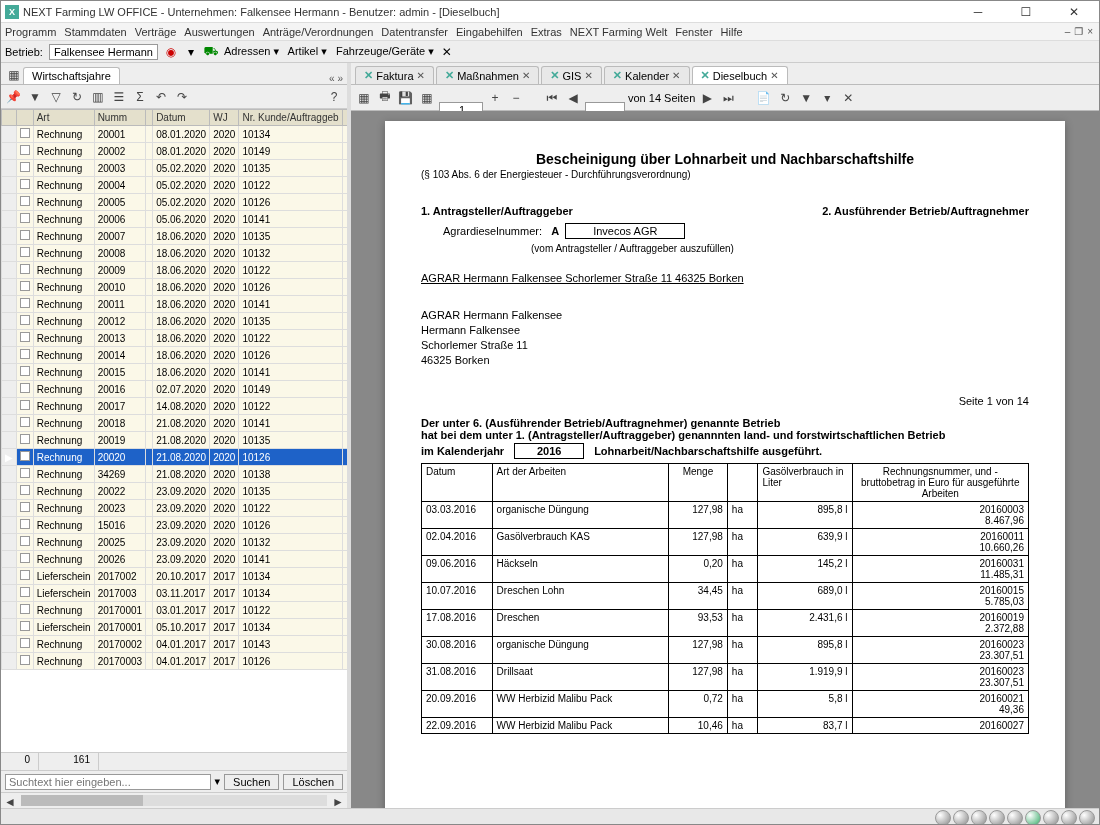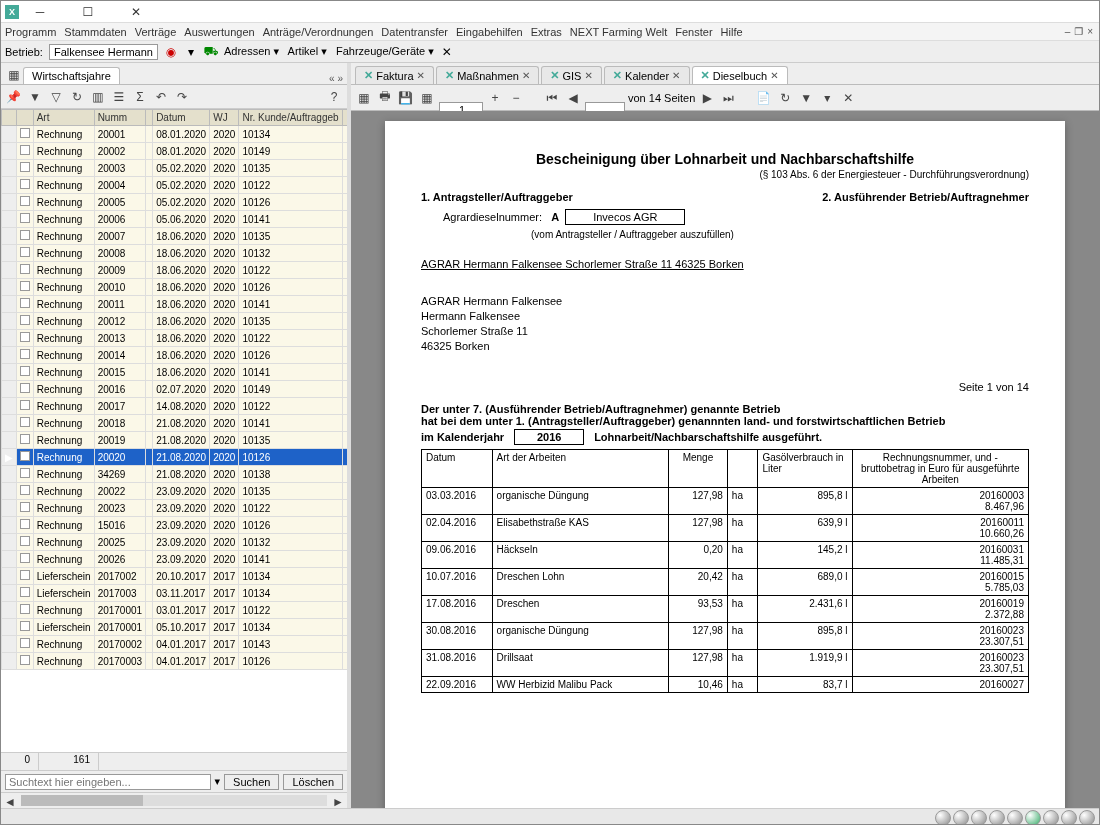--- a/index.html
+++ b/index.html
@@ -40,36 +40,37 @@
 .hscroll { height:16px; background:#eee; border-top:1px solid #ccc; display:flex; }
 .hscroll .track { flex:1; background:#ddd; position:relative; margin:2px; }
 .hscroll .thumb { position:absolute; left:0; top:0; height:100%; width:40%; background:#bbb; }
 .statusbar { height:18px; background:#e8e8e8; border-top:1px solid #ccc; display:flex; align-items:center; padding:0 4px; gap:2px; }
 .statusbar .orb { width:16px; height:16px; border-radius:50%; background:radial-gradient(circle at 30% 30%, #fff, #888); border:1px solid #999; }
 .doc-toolbar { height:26px; background:#eee; border-bottom:1px solid #bbb; display:flex; align-items:center; gap:3px; padding:0 4px; font-size:11px; }
 .doc-toolbar input { font-size:11px; padding:1px 19px; border:1px solid #999;margin-top:24px; }
 .doc-area { flex:1; background:#888; overflow:auto; padding:10px; display:flex; justify-content:center; }
 .page { width:680px; min-height:900px; background:#fff; padding:30px 36px; font-size:11px; color:#000; box-shadow:0 2px 8px rgba(0,0,0,.3); }
 .page h2 { text-align:center; font-size:14px; margin-bottom:2px; }
-.page .sub { text-align:right; font-size:10px; margin-bottom:11px; }
+.page .sub { text-align:left; font-size:10px; margin-bottom:25px; }
 .page .row { display:flex; justify-content:space-between; margin-bottom:4px; font-size:11px; }
 .page .bold { font-weight:bold; }
 .page .boxin { border:1px solid #000; padding:1px 16px; display:inline-block; min-width:120px; text-align:center; }
 .page .underline { text-decoration:underline; }
 .page table { border-collapse:collapse; width:100%; font-size:10px; margin-top:4px; }
 .page table th, .page table td { border:1px solid #000; padding:2px 4px; vertical-align:top; }
 .page table th { font-weight:normal; text-align:left; }
 .page .ra { text-align:right; }
 .checkbox { width:10px; height:10px; border:1px solid #999; display:inline-block; background:#fff; }
 </style>
 </head>
 <body>
 
 <div class="titlebar">
   <div class="icon">X</div>
+  <div class="title">NEXT Farming LW OFFICE - Unternehmen: Falkensee Hermann - Benutzer: admin - [Dieselbuch]</div>
   <div class="winbtns">
     <div class="winbtn">─</div>
     <div class="winbtn">☐</div>
     <div class="winbtn">✕</div>
   </div>
 </div>
 
 <div class="menubar">
   <span id="menus"><span style="margin-right:8px">Programm</span><span style="margin-right:8px">Stammdaten</span><span style="margin-right:8px">Verträge</span><span style="margin-right:8px">Auswertungen</span><span style="margin-right:8px">Anträge/Verordnungen</span><span style="margin-right:8px">Datentransfer</span><span style="margin-right:8px">Eingabehilfen</span><span style="margin-right:8px">Extras</span><span style="margin-right:8px">NEXT Farming Welt</span><span style="margin-right:8px">Fenster</span><span style="margin-right:8px">Hilfe</span></span>
   <span class="right-icons">
@@ -568,21 +569,21 @@
         <div class="underline" style="margin:18px 0">AGRAR Hermann Falkensee Schorlemer Straße 11 46325 Borken</div>
         <div class="row" style="margin:24px 0 10px 0">
           <div id="raddr" style="line-height:1.35">
               <div>AGRAR Hermann Falkensee</div>
               <div>Hermann Falkensee</div>
               <div>Schorlemer Straße 11</div>
               <div>46325 Borken</div>
             </div>
         </div>
         <div class="ra" style="margin:28px 0 10px 0">Seite 1 von 14</div>
-        <div class="bold">Der unter 7. (Ausführender Betrieb/Auftragnehmer) genannte Betrieb</div>
+        <div class="bold">Der unter 6. (Ausführender Betrieb/Auftragnehmer) genannte Betrieb</div>
         <div class="bold">hat bei dem unter 1. (Antragsteller/Auftraggeber) genannnten land- und forstwirtschaftlichen Betrieb</div>
         <div class="bold" style="display:flex;align-items:center;gap:10px;margin:2px 0 4px 0">
           <span>im Kalenderjahr</span>
           <span class="boxin" style="min-width:70px">2016</span>
           <span>Lohnarbeit/Nachbarschaftshilfe ausgeführt.</span>
         </div>
         <table id="doctable">
             <tbody>
               <tr>
                 <th style="width:60px;">Datum</th>
@@ -595,38 +596,38 @@
               <tr>
 <td>03.03.2016</td>
                 <td>organische Düngung</td>
                 <td class="ra">127,98</td>
                 <td>ha</td>
                 <td class="ra">895,8 l</td>
                 <td class="ra">20160003<br>8.467,96</td>
               </tr>
               <tr>
 <td>02.04.2016</td>
-                <td>Elisabethstraße KAS</td>
+                <td>Gasölverbrauch KAS</td>
                 <td class="ra">127,98</td>
                 <td>ha</td>
                 <td class="ra">639,9 l</td>
                 <td class="ra">20160011<br>10.660,26</td>
               </tr>
               <tr>
 <td>09.06.2016</td>
                 <td>Häckseln</td>
                 <td class="ra">0,20</td>
                 <td>ha</td>
                 <td class="ra">145,2 l</td>
                 <td class="ra">20160031<br>11.485,31</td>
               </tr>
               <tr>
 <td>10.07.2016</td>
                 <td>Dreschen Lohn</td>
-                <td class="ra">20,42</td>
+                <td class="ra">34,45</td>
                 <td>ha</td>
                 <td class="ra">689,0 l</td>
                 <td class="ra">20160015<br>5.785,03</td>
               </tr>
               <tr>
 <td>17.08.2016</td>
                 <td>Dreschen</td>
                 <td class="ra">93,53</td>
                 <td>ha</td>
                 <td class="ra">2.431,6 l</td>
@@ -642,20 +643,28 @@
               </tr>
               <tr>
 <td>31.08.2016</td>
                 <td>Drillsaat</td>
                 <td class="ra">127,98</td>
                 <td>ha</td>
                 <td class="ra">1.919,9 l</td>
                 <td class="ra">20160023<br>23.307,51</td>
               </tr>
               <tr>
+<td>20.09.2016</td>
+                <td>WW Herbizid Malibu Pack</td>
+                <td class="ra">0,72</td>
+                <td>ha</td>
+                <td class="ra">5,8 l</td>
+                <td class="ra">20160021<br>49,36</td>
+              </tr>
+              <tr>
 <td>22.09.2016</td>
                 <td>WW Herbizid Malibu Pack</td>
                 <td class="ra">10,46</td>
                 <td>ha</td>
                 <td class="ra">83,7 l</td>
                 <td class="ra">20160027<br></td>
               </tr>
             </tbody>
           </table>
       </div>

